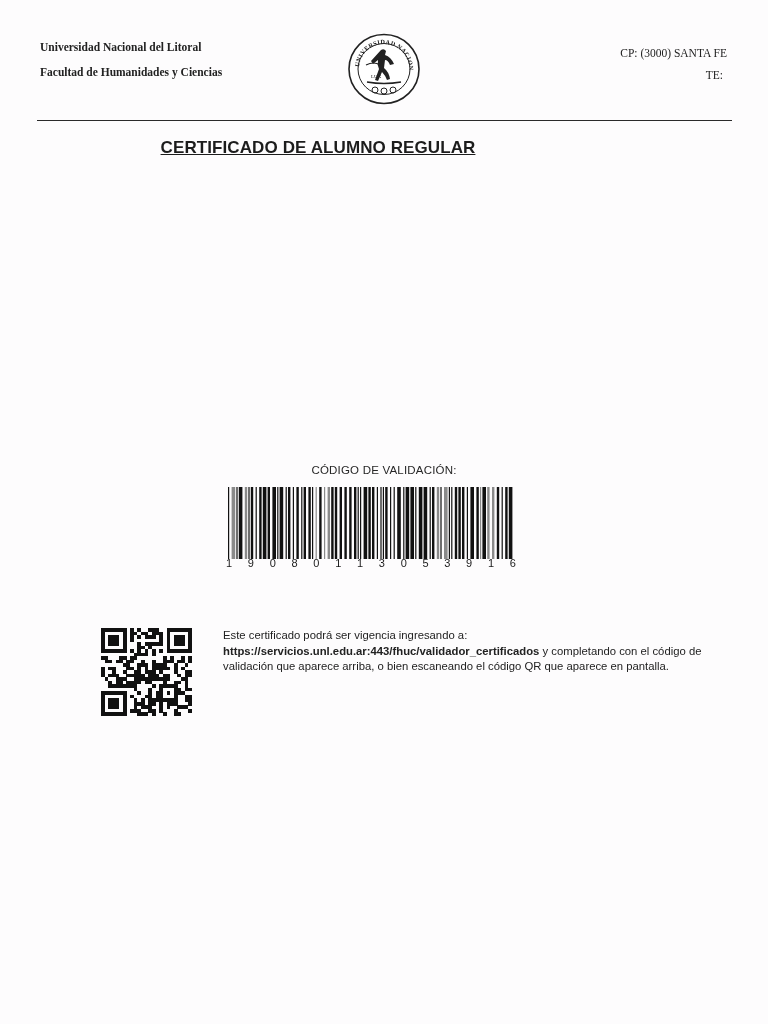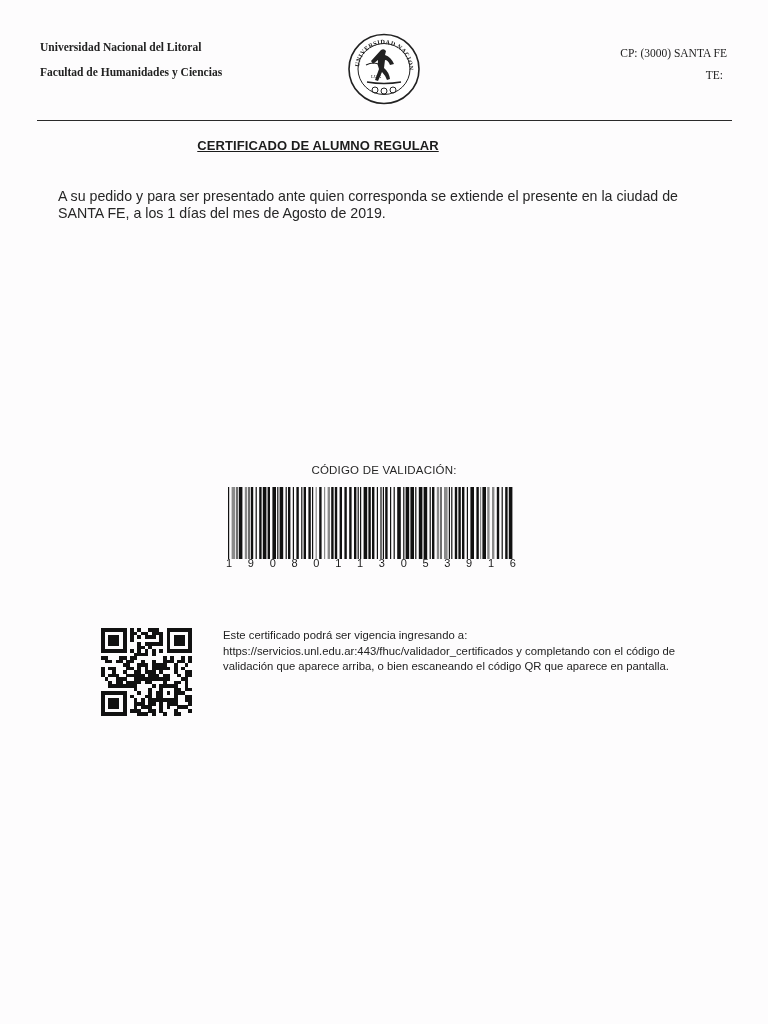--- a/index.html
+++ b/index.html
@@ -6,30 +6,30 @@
   body {
     width: 768px; height: 1024px; background: #fdfcfd; position: relative; overflow: hidden;
     color: #1a1a1a;
   }
   .serif { font-family: "Liberation Serif", "DejaVu Serif", serif; }
   .sans { font-family: "Liberation Sans", "DejaVu Sans", sans-serif; }
   .abs { position: absolute; }
   .hdr-left { left: 40px; font-size: 11.5px; font-weight: bold; color: #222; }
   .hdr-right { font-size: 11.5px; color: #222; text-align: right; margin-left: 16px; }
   .rule { left: 37px; top: 120px; width: 695px; height: 1px; background: #2a2a2a; }
-  .title { left: 0; width: 636px; top: 138px; text-align: center; font-size: 13px; font-weight: bold; text-decoration: underline; color: #1c1c1c; letter-spacing: 0.1px; }
+  .title { left: 0; width: 636px; top: 138px; text-align: center; font-size: 17px; font-weight: bold; text-decoration: underline; color: #1c1c1c; letter-spacing: 0.1px; }
   .body { left: 58px; top: 188px; width: 660px; font-size: 14.2px; line-height: 17.3px; color: #262626; }
   .body p { margin: 0; }
   .val-label { left: 0; width: 768px; top: 464px; text-align: center; font-size: 11.5px; color: #262626; letter-spacing: 0.2px; }
   .barcode { left: 228px; top: 487px; width: 285px; height: 72px; }
   .bc-digits { left: 226px; top: 557px; width: 290px; display: flex; justify-content: space-between; font-size: 11px; color: #1a1a1a; }
   .qr { left: 101px; top: 628px; width: 91px; height: 88px; }
   .info { left: 223px; top: 628px; width: 490px; font-size: 11.3px; line-height: 15.5px; color: #222; }
   .info p { margin: 0; }
-  .info .url { font-weight: normal; }
+  .info .url { font-weight: bold; }
   .info .p2 { margin-top: 6px; }
 </style>
 </head>
 <body>
 
 <div class="abs serif hdr-left" style="top:41px;">Universidad Nacional del Litoral</div>
 <div class="abs serif hdr-left" style="top:66px;text-align:center;">Facultad de Humanidades y Ciencias</div>
 
 <div class="abs" style="left:347px; top:33px; width:74px; height:72px;">
   <svg width="74" height="72" viewBox="0 0 74 72">
@@ -51,21 +51,20 @@
 </div>
 
 <div class="abs serif hdr-right" style="right:41px; top:47px;">CP: (3000) SANTA FE</div>
 <div class="abs serif hdr-right" style="right:45px; top:69px;text-align:center;">TE:</div>
 
 <div class="abs rule"></div>
 
 <div class="abs sans title">CERTIFICADO DE ALUMNO REGULAR</div>
 
 <div class="abs sans body">
-  <p>A su pedido y para ser presentado ante quien corresponda se extiende el presente en la ciudad de SANTA FE, a los 1 días del mes de Agosto de 2019.</p>
 </div>
 
 <div class="abs sans val-label">CÓDIGO DE VALIDACIÓN:</div>
 
 <div class="abs barcode">
   <svg id="barcode-svg" width="285" height="72" viewBox="0 0 285 72" preserveAspectRatio="none">
       <rect x="0" y="0" width="1.2" height="72" fill="#111"></rect>
       <rect x="3.5999999999999996" y="0" width="3.6" height="72" fill="#8a8a8a"></rect>
       <rect x="8.399999999999999" y="0" width="1.2" height="72" fill="#111"></rect>
       <rect x="10.799999999999999" y="0" width="3.6" height="72" fill="#111"></rect>

